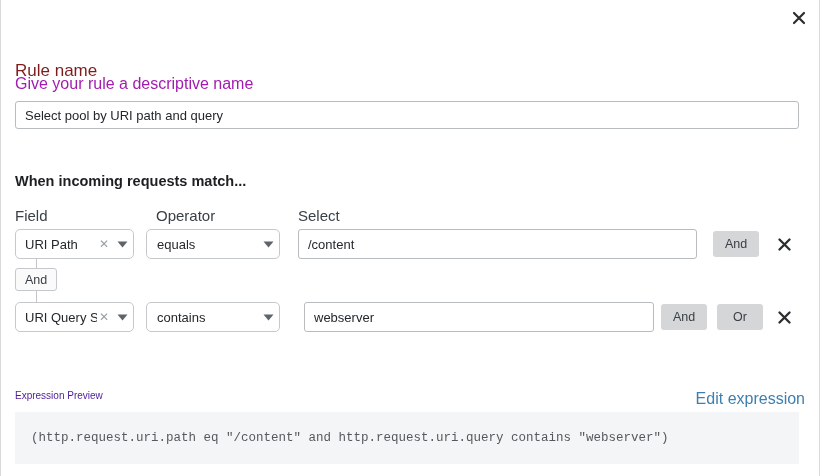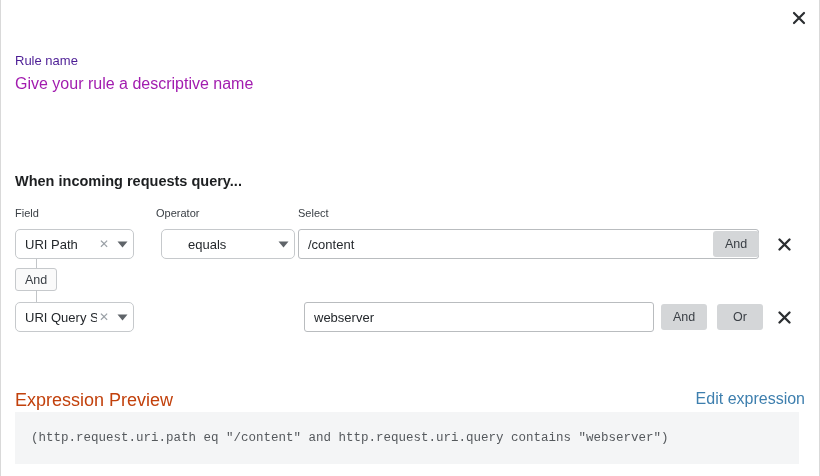--- a/index.html
+++ b/index.html
@@ -35,22 +35,23 @@
     width: 24px; height: 24px;
     display: flex; align-items: center; justify-content: center;
     cursor: pointer;
     background: none; border: none; padding: 0;
   }
   .close-btn svg { display: block; }
 
   
   .label-strong {
     position: absolute;
-    font-size: 13px;
-    color: #4c1d95;
+    font-size: 17px;
+    color: #7f1d1d;
+    margin-top: 8px;
   }
   .label-sub {
     position: absolute;
     font-size: 16px;
     color: #a21caf;
   }
   .text-input {
     position: absolute;
     height: 28px;
     border: 1px solid #b9bcbf;
@@ -70,21 +71,21 @@
     left: 14px; top: 173px;
     font-size: 14.5px;
     font-weight: bold;
     color: #1d1f21;
   }
 
   
   .col-head {
     position: absolute;
     top: 207px;
-    font-size: 11px;
+    font-size: 15px;
     color: #3b4046;
   }
   #col-field { left: 14px; }
   #col-operator { left: 155px; }
   #col-value { left: 297px; }
 
   
   .cond-row { position: absolute; left: 0; width: 820px; height: 30px; }
   #cond-row-0 { top: 229px; }
   #cond-row-1 { top: 302px; }
@@ -117,25 +118,25 @@
     cursor: pointer;
   }
   .caret {
     flex: 0 0 auto;
     width: 22px;
     display: flex; align-items: center; justify-content: center;
   }
   .caret svg { display: block; }
 
   .field-select { left: 14px; width: 119px; }
-  .op-select    { left: 160px; width: 134px; padding-left: 16px; }
+  .op-select    { left: 145px; width: 134px; }
   .op-select .sel-text { padding-left: 10px; }
 
   .value-input { top: 0; height: 30px; }
-  #value-input-0 { left: 297px; width: 461px; }
+  #value-input-0 { left: 297px; width: 399px; }
   #value-input-1 { left: 303px; width: 350px; }
 
   
   .logic-btn {
     position: absolute;
     top: 0;
     height: 26px;
     min-width: 46px;
     border: none;
     border-radius: 3px;
@@ -180,22 +181,22 @@
     background: #fafafa;
     font-size: 12.5px;
     color: #3b4046;
     cursor: pointer;
   }
 
   
   #expr-label {
     position: absolute;
     left: 14px; top: 390px;
-    font-size: 18px;
-    color: #c2410c;
+    font-size: 10px;
+    color: #4c1d95;
   }
   #edit-expression-link {
     position: absolute;
     right: 14px; top: 390px;
     font-size: 16px;
     color: #3e7fae;
     text-decoration: none;
     cursor: pointer;
   }
   #expr-box {
@@ -221,22 +222,23 @@
 
 
   <button class="close-btn">
     <svg width="14" height="14" viewBox="0 0 14 14" aria-hidden="true">
       <path d="M2 2 L12 12 M12 2 L2 12" stroke="#2b2e31" stroke-width="2.2" stroke-linecap="round"></path>
     </svg>
   </button>
 
   <div class="label-strong" style="left:14px; top:53px;">Rule name</div>
   <div class="label-sub" style="left:14px; top:75px;">Give your rule a descriptive name</div>
-
-  <div class="section-heading">When incoming requests query...</div>
+  <input id="rule-name-input" class="text-input" type="text" value="Select pool by URI path and query" style="">
+
+  <div class="section-heading">When incoming requests match...</div>
 
   <div id="col-field" class="col-head">Field</div>
   <div id="col-operator" class="col-head">Operator</div>
   <div id="col-value" class="col-head">Select</div>
 
   <div id="cond-row-0" class="cond-row">
 
     <div class="select-box field-select">
       <span class="sel-text">URI Path</span>
       <span class="clear-x">✕</span>
@@ -276,20 +278,28 @@
     <div class="select-box field-select">
       <span class="sel-text">URI Query St...</span>
       <span class="clear-x">✕</span>
       <span class="caret">
         <svg width="11" height="7" viewBox="0 0 11 7" aria-hidden="true">
           <path d="M0.5 0.5 L10.5 0.5 L5.5 6.5 Z" fill="#5f6469"></path>
         </svg>
       </span>
     </div>
 
+    <div class="select-box op-select">
+      <span class="sel-text">contains</span>
+      <span class="caret">
+        <svg width="11" height="7" viewBox="0 0 11 7" aria-hidden="true">
+          <path d="M0.5 0.5 L10.5 0.5 L5.5 6.5 Z" fill="#5f6469"></path>
+        </svg>
+      </span>
+    </div>
 
     <input id="value-input-1" class="text-input value-input" type="text" value="webserver" style="">
 
     <button id="and-btn-1" class="logic-btn">And</button>
     <button id="or-btn-1" class="logic-btn">Or</button>
 
     <button id="del-btn-1" class="del-btn">
       <svg width="13" height="13" viewBox="0 0 13 13" aria-hidden="true">
         <path d="M1.5 1.5 L11.5 11.5 M11.5 1.5 L1.5 11.5" stroke="#2b2e31" stroke-width="2.3" stroke-linecap="round"></path>
       </svg>

